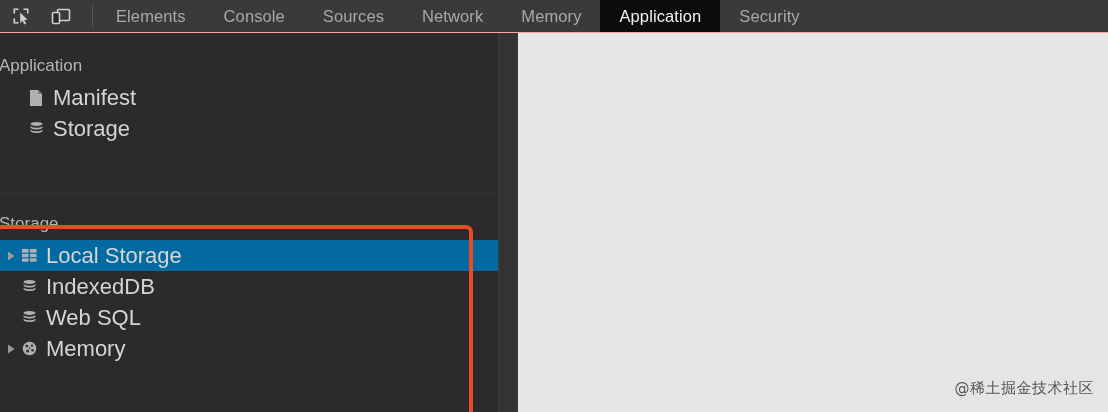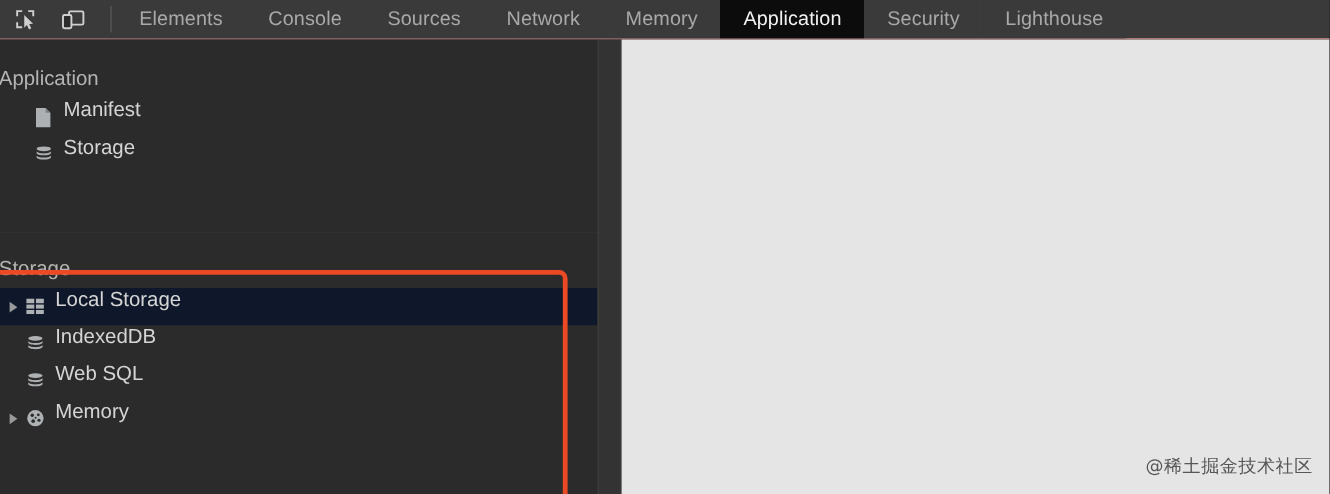--- a/index.html
+++ b/index.html
@@ -129,26 +129,27 @@
     width: 498px;
     border-top: 1px solid #323232;
   }
   .sto-title { position: absolute; left: 0; top: 15px; }
   .sto-items { position: absolute; left: 0; top: 46px; width: 498px; }
 
   .tree-row {
     position: relative;
     height: 31px;
     display: flex;
+    align-items: center;
     color: #d3d3d3;
-    font-size: 17px;
+    font-size: 22px;
     white-space: nowrap;
   }
   .tree-row.selected {
-    background: #0f172a;
+    background: #0369a1;
   }
   .arrow {
     width: 14px;
     min-width: 14px;
     margin-left: 4px;
     display: flex;
     align-items: center;
     justify-content: center;
   }
   .arrow.empty { visibility: hidden; }
@@ -211,21 +212,20 @@
       <div class="tool-sep"></div>
     </div>
     <div class="tabs">
       <div class="tab">Elements</div>
       <div class="tab">Console</div>
       <div class="tab">Sources</div>
       <div class="tab">Network</div>
       <div class="tab">Memory</div>
       <div class="tab active">Application</div>
       <div class="tab">Security</div>
-      <div class="tab">Lighthouse</div>
     </div>
   </div>
 
   <div class="content">
 
     <div class="sidebar">
 
       <div class="sec-app">
         <div class="section-title app-title">Application</div>
         <div class="app-items">

